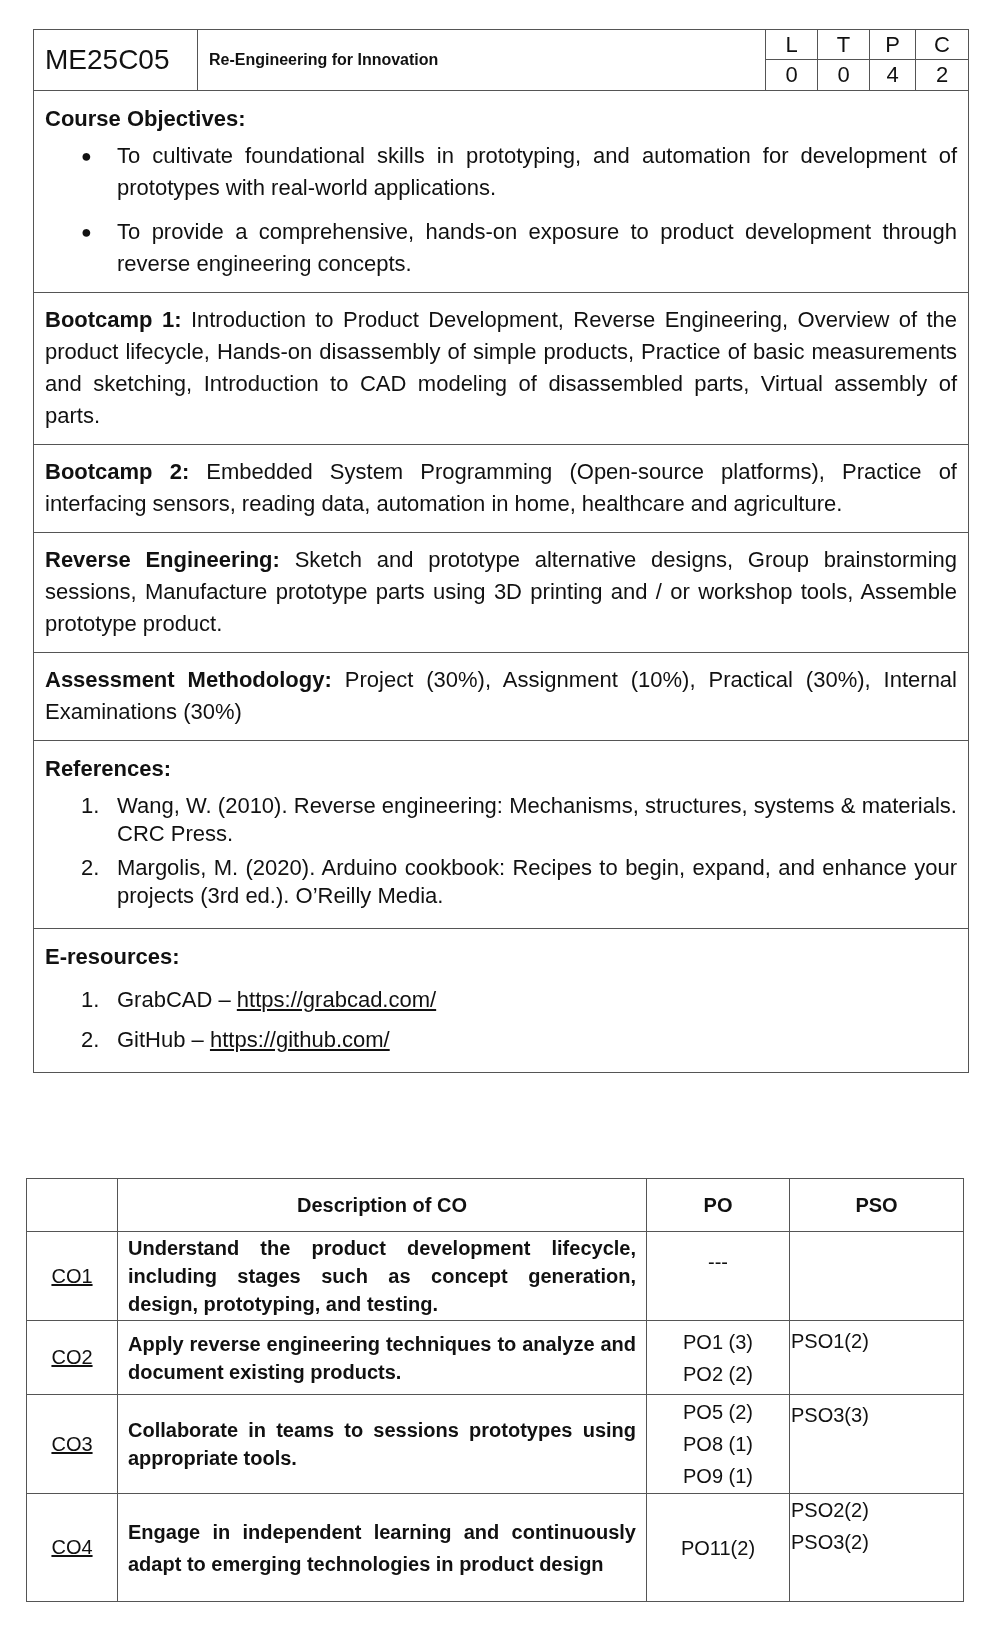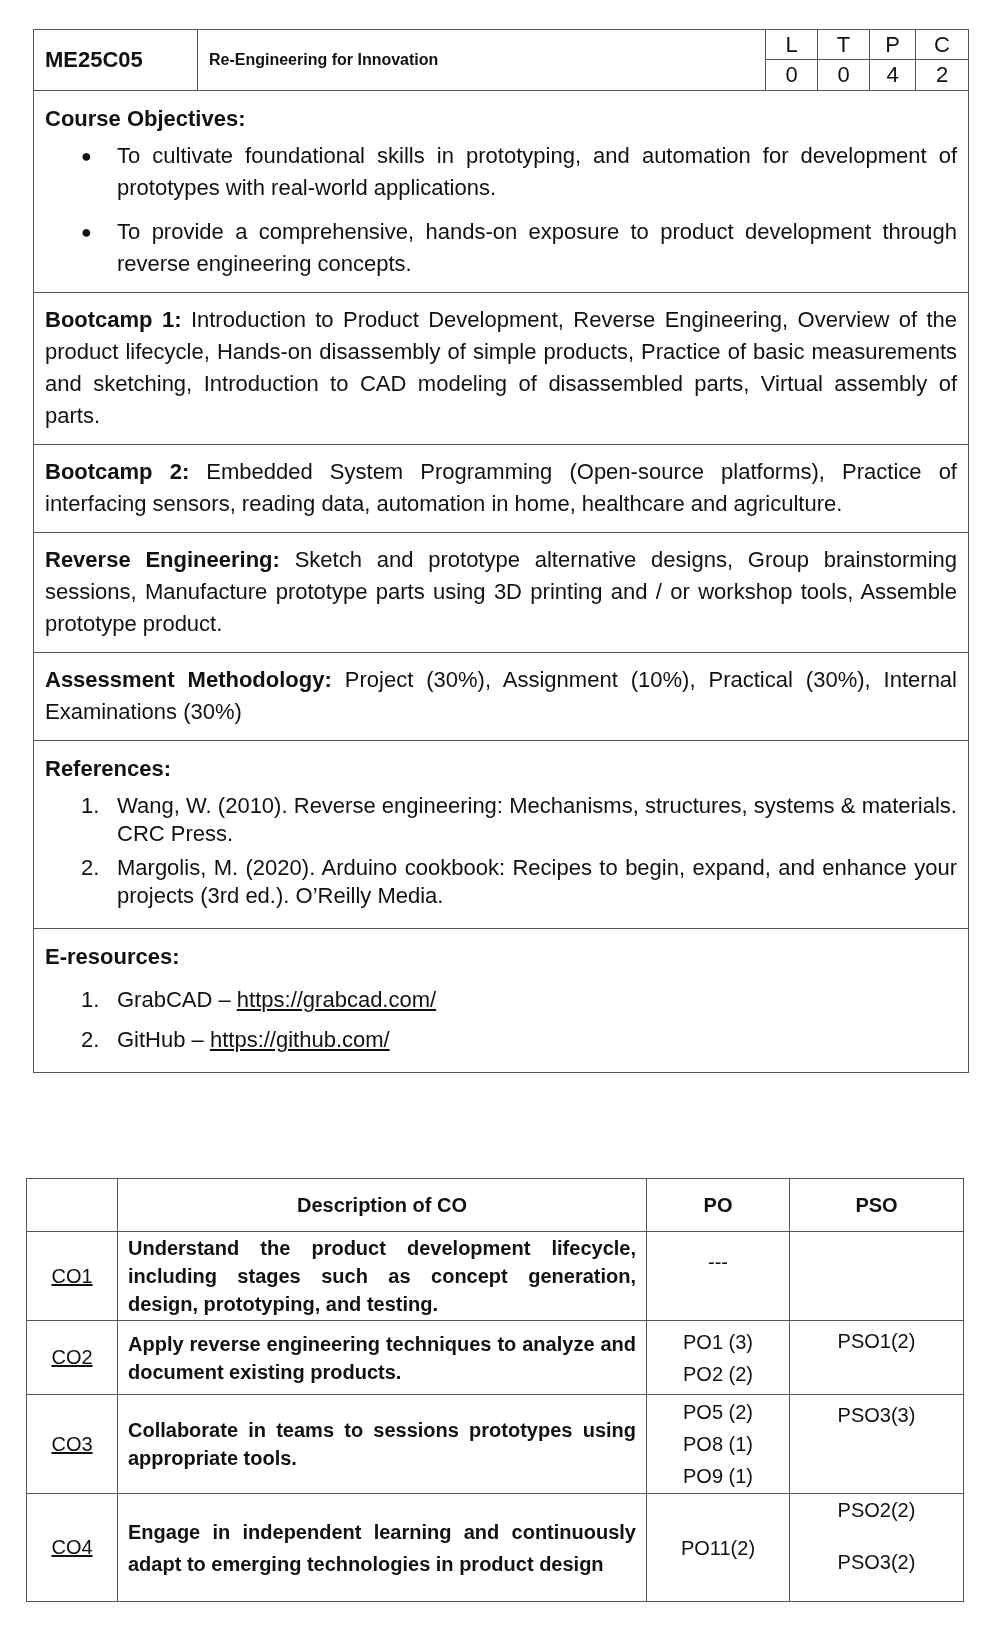--- a/index.html
+++ b/index.html
@@ -6,21 +6,21 @@
   body {
     width: 1001px; height: 1641px; position: relative; overflow: hidden;
     font-family: "Liberation Sans", sans-serif; color: #111;
     font-size: 22px;
   }
   .syllabus {
     position: absolute; left: 33px; top: 29px; width: 936px;
     border: 1.5px solid #555; box-sizing: border-box;
   }
   .hdr { display: flex; height: 60px; border-bottom: 1.5px solid #555; }
-  .hdr .code { width: 164px; border-right: 1.5px solid #555; display: flex; align-items: center; padding-left: 11px; font-weight: bold; font-size: 22px; box-sizing: border-box; text-align: center; }
+  .hdr .code { width: 164px; border-right: 1.5px solid #555; display: flex; align-items: center; padding-left: 11px; font-weight: normal; font-size: 28px; box-sizing: border-box; text-align: center; }
   .hdr .title { flex: 1; display: flex; align-items: center; padding-left: 11px; font-weight: bold; font-size: 16px; }
   .ltpc { display: grid; grid-template-columns: 52px 52px 46px 52px; grid-template-rows: 30px 30px; border-left: 1.5px solid #555; }
   .ltpc div { display: flex; align-items: center; justify-content: center; font-size: 22px; border-right: 1.5px solid #555; box-sizing: border-box; }
   .ltpc div:nth-child(4n) { border-right: none; }
   .ltpc div:nth-child(-n+4) { border-bottom: 1.5px solid #555; }
   .sec { border-bottom: 1.5px solid #555; padding: 11px 11px 12px 11px; line-height: 32px; text-align: justify; }
   .sec:last-child { border-bottom: none; }
   .sec b { font-weight: bold; }
   .sec .head { font-weight: bold; line-height: 34px; }
   ul.obj { margin: 4px 0 0 0; padding: 0; list-style: none; }
@@ -35,21 +35,21 @@
 
   table.co {
     position: absolute; left: 26px; top: 1178px; width: 938px;
     border-collapse: collapse; font-size: 20px;
   }
   table.co td, table.co th { border: 1.5px solid #555; }
   table.co th { font-weight: bold; height: 50px; }
   table.co td.coid { text-align: center; width: 88px; text-decoration: underline; }
   table.co td.desc { padding: 2px 10px; line-height: 28px; text-align: justify; width: 508px; font-weight: bold; }
   table.co td.po { text-align: center; width: 140px; line-height: 32px; }
-  table.co td.pso { text-align: center; line-height: 32px; vertical-align: top; padding-top: 4px; }
+  table.co td.pso { line-height: 32px; vertical-align: top; padding-top: 4px; }
 </style>
 </head>
 <body>
 
 <div class="syllabus">
   <div class="hdr">
     <div class="code">ME25C05</div>
     <div class="title">Re-Engineering for Innovation</div>
     <div class="ltpc">
       <div>L</div>
@@ -147,17 +147,17 @@
       </td>
     </tr>
     <tr style="height:108px">
       <td class="coid">CO4</td>
       <td class="desc" style="line-height:32px">Engage in independent learning and continuously adapt to emerging technologies in product design</td>
       <td class="po">
           <div>PO11(2)</div>
         </td>
       <td class="pso" style="padding-top:0">
         <div style="line-height:32px">PSO2(2)</div>
-        <div style="line-height:32px;margin-top:20px">PSO3(2)</div>
+        <div style="line-height:32px;">PSO3(2)</div>
       </td>
     </tr>
   </tbody>
 </table>
 
 </body></html>

